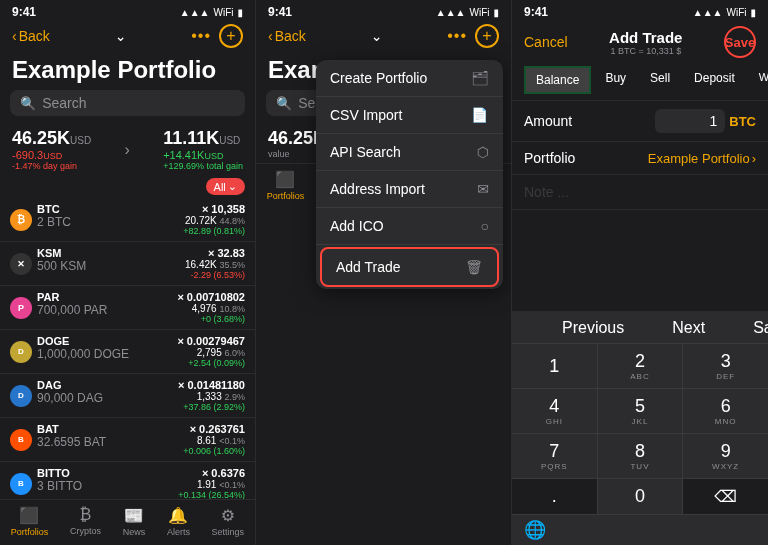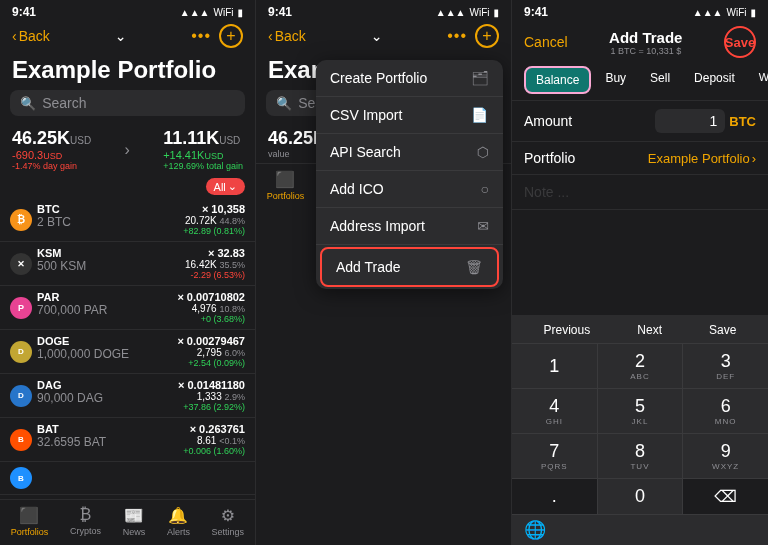--- a/index.html
+++ b/index.html
@@ -346,24 +346,24 @@
       gap: 4px;
       border-bottom: 1px solid #2c2c2e;
     }
     .trade-type-btn {
       padding: 5px 10px;
       border-radius: 6px;
       font-size: 12px;
       cursor: pointer;
     }
     .trade-type-btn.active {
-      background: #0f766e;
-      color: #fff;
-      border: 2px solid #f9a8d4;
-      border-radius: 8px;
+      background: #404040;
+      color: #fff;
+      border: 2px solid #14532d;
+      border-radius: 0;
     }
     .trade-type-btn.inactive {
       color: #fff;
       background: transparent;
     }
 
     
     .trade-field-row {
       display: flex;
       align-items: center;
@@ -428,24 +428,25 @@
       background: #2c2c2e;
       margin-top: auto;
     }
     .keyboard-top-row {
       display: flex;
       justify-content: space-around;
       padding: 6px 8px 4px;
       border-bottom: 1px solid #3a3a3c;
     }
     .kb-top-btn {
-      font-size: 12px;
+      font-size: 16px;
       color: #fff;
       cursor: pointer;
       padding: 2px 6px;
+      margin-left: 36px;
     }
     .keyboard-grid {
       display: grid;
       grid-template-columns: repeat(3, 1fr);
       gap: 1px;
       background: #3a3a3c;
     }
     .kb-key {
       background: #2c2c2e;
       display: flex;
@@ -638,20 +639,33 @@
           <span class="asset-holding">32.6595 BAT</span>
           <div class="asset-value-info">
             <div class="asset-value">8.61 <span style="color:#8e8e93;font-size:9px">&lt;0.1%</span></div>
             <div class="asset-pct positive">+0.006 (1.60%)</div>
           </div>
         </div>
       </div>
     </div>
     <div class="asset-row">
       <div class="asset-icon bitto">B</div>
+      <div class="asset-info">
+        <div class="asset-name-row">
+          <span class="asset-name">BITTO</span>
+          <span class="asset-price">× 0.6376</span>
+        </div>
+        <div class="asset-detail-row">
+          <span class="asset-holding">3 BITTO</span>
+          <div class="asset-value-info">
+            <div class="asset-value">1.91 <span style="color:#8e8e93;font-size:9px">&lt;0.1%</span></div>
+            <div class="asset-pct positive">+0.134 (26.54%)</div>
+          </div>
+        </div>
+      </div>
     </div>
   </div>
 
   <div class="bottom-nav">
     <div class="nav-item">
       <span class="nav-item-icon active">⬛</span>
       <span class="nav-item-label active">Portfolios</span>
     </div>
     <div class="nav-item">
       <span class="nav-item-icon">₿</span>
@@ -723,26 +737,26 @@
     </div>
     <div class="dropdown-item">
       <span class="dropdown-item-label">CSV Import</span>
       <span class="dropdown-item-icon">📄</span>
     </div>
     <div class="dropdown-item">
       <span class="dropdown-item-label">API Search</span>
       <span class="dropdown-item-icon">⬡</span>
     </div>
     <div class="dropdown-item">
+      <span class="dropdown-item-label">Address Import</span>
+      <span class="dropdown-item-icon">✉</span>
+    </div>
+    <div class="dropdown-item">
       <span class="dropdown-item-label">Add ICO</span>
       <span class="dropdown-item-icon">○</span>
-    </div>
-    <div class="dropdown-item">
-      <span class="dropdown-item-label">Address Import</span>
-      <span class="dropdown-item-icon">✉</span>
     </div>
     <div class="dropdown-item" style="border:2px solid #ff453a; border-radius:8px; margin: 2px 4px;">
       <span class="dropdown-item-label">Add Trade</span>
       <span class="dropdown-item-icon">🗑</span>
     </div>
   </div>
 
   <div class="bottom-nav">
     <div class="nav-item">
       <span class="nav-item-icon active">⬛</span>

